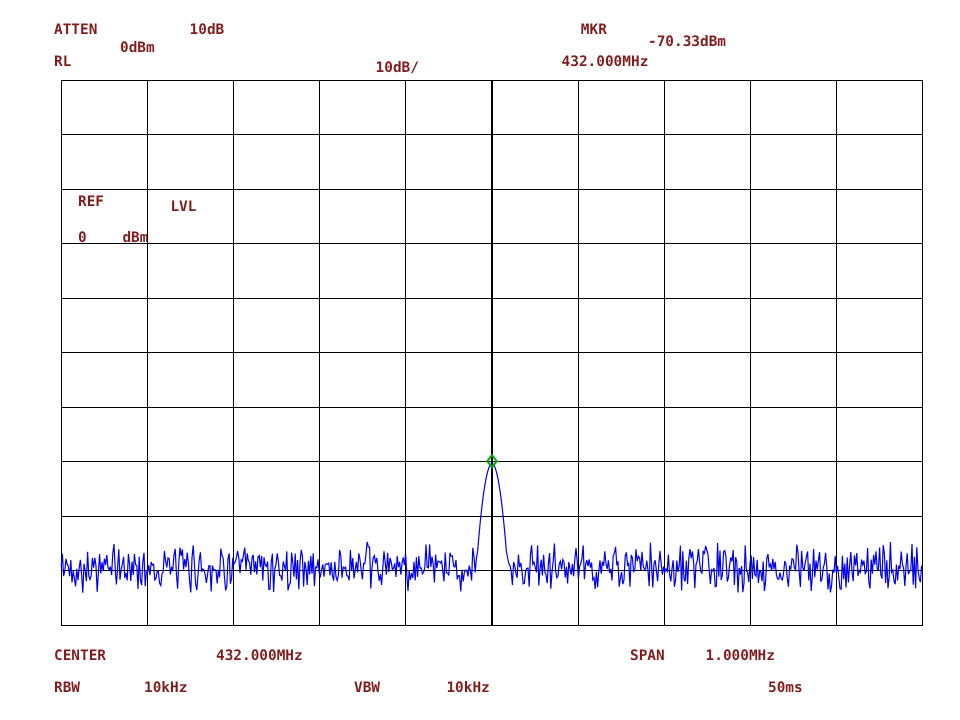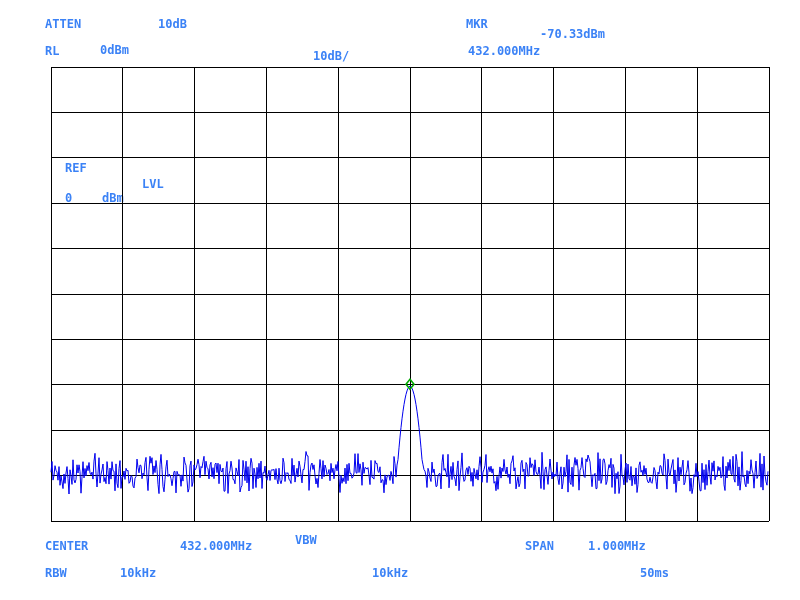--- a/index.html
+++ b/index.html
@@ -4,48 +4,48 @@
 <style>
   html,body{margin:0;padding:0;}
   body{background:#ffffff;}
   #screen{
     position:relative;
     width:800px;height:600px;
     background:#ffffff;
     font-family:"DejaVu Sans Mono","Liberation Mono",monospace;
     font-size:12px;
     font-weight:bold;
-    color:#3b82f6;
+    color:#7f1d1d;
     overflow:hidden;
   }
   .lbl{
     position:absolute;
     white-space:pre;
     line-height:13px;
     letter-spacing:0px;
   }
   #plot{position:absolute;left:0;top:0;}
 </style>
 </head>
 <body>
 
 <div id="screen">
 
   <div class="lbl" style="left:45px;top:18px">ATTEN</div>
   <div class="lbl" style="left:158px;top:18px">10dB</div>
-  <div class="lbl" style="left:466px;top:18px">MKR</div>
+  <div class="lbl" style="left:484px;top:18px">MKR</div>
   <div class="lbl" style="left:540px;top:28px">-70.33dBm</div>
 
   <div class="lbl" style="left:45px;top:45px">RL</div>
-  <div class="lbl" style="left:100px;top:44px">0dBm</div>
+  <div class="lbl" style="left:100px;top:33px">0dBm</div>
   <div class="lbl" style="left:313px;top:50px">10dB/</div>
   <div class="lbl" style="left:468px;top:45px">432.000MHz</div>
 
   <div class="lbl" style="left:65px;top:162px">REF</div>
-  <div class="lbl" style="left:142px;top:178px">LVL</div>
+  <div class="lbl" style="left:142px;top:166px">LVL</div>
   <div class="lbl" style="left:65px;top:192px">0</div>
   <div class="lbl" style="left:102px;top:192px">dBm</div>
 
   <svg id="plot" width="800" height="600">
     <g id="grid-lines" fill="none" stroke-width="1" shape-rendering="crispEdges" stroke="#000000">
         <line x1="51.0" y1="67" x2="51.0" y2="521"></line>
         <line x1="122.8" y1="67" x2="122.8" y2="521"></line>
         <line x1="194.6" y1="67" x2="194.6" y2="521"></line>
         <line x1="266.4" y1="67" x2="266.4" y2="521"></line>
         <line x1="338.2" y1="67" x2="338.2" y2="521"></line>
@@ -71,18 +71,18 @@
     <path id="marker-diamond" fill="none" stroke-width="1.6" stroke="#00a800" d="M 410 379.29819999999995 L 414 384.29819999999995 L 410 389.29819999999995 L 406 384.29819999999995 Z"></path>
   </svg>
 
   <div class="lbl" style="left:45px;top:540px">CENTER</div>
   <div class="lbl" style="left:180px;top:540px">432.000MHz</div>
   <div class="lbl" style="left:525px;top:540px">SPAN</div>
   <div class="lbl" style="left:588px;top:540px">1.000MHz</div>
 
   <div class="lbl" style="left:45px;top:567px">RBW</div>
   <div class="lbl" style="left:120px;top:567px">10kHz</div>
-  <div class="lbl" style="left:295px;top:534px">VBW</div>
+  <div class="lbl" style="left:295px;top:567px">VBW</div>
   <div class="lbl" style="left:372px;top:567px">10kHz</div>
   <div class="lbl" style="left:563px;top:599px">SWP</div>
   <div class="lbl" style="left:640px;top:567px">50ms</div>
 
 </div>
 
 </body></html>

